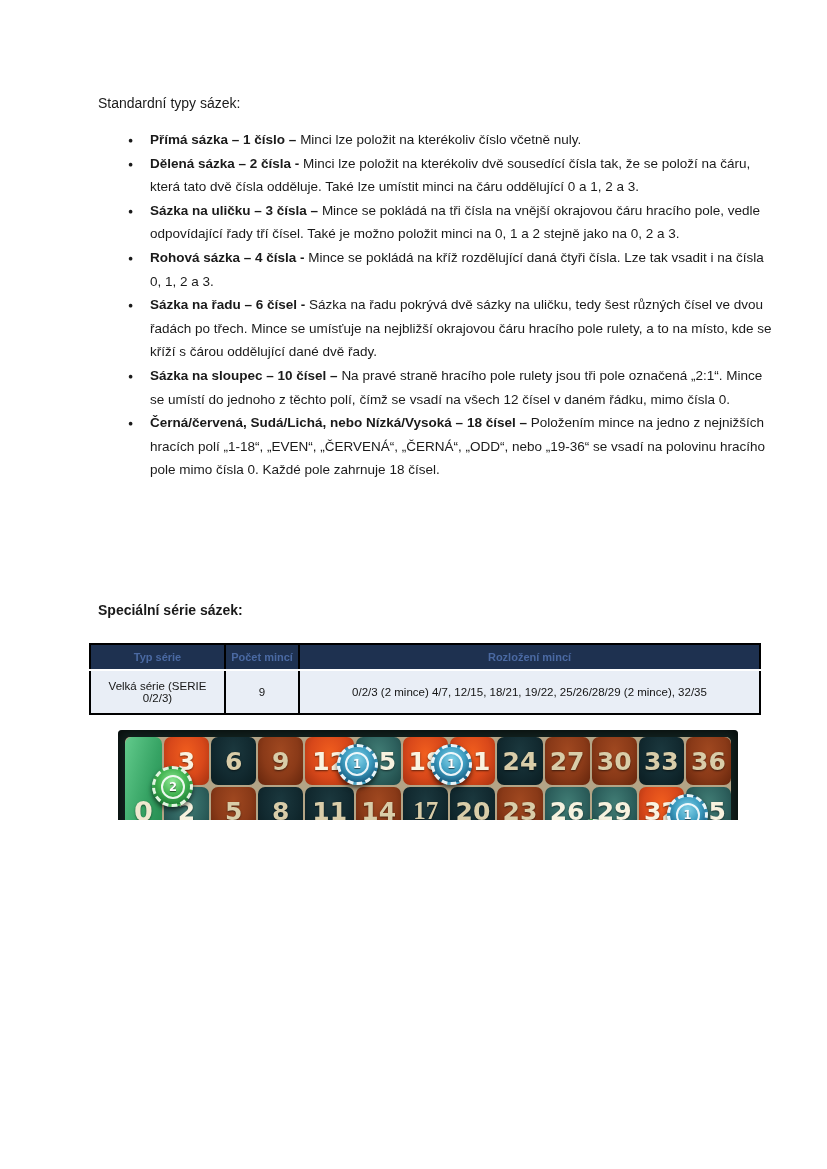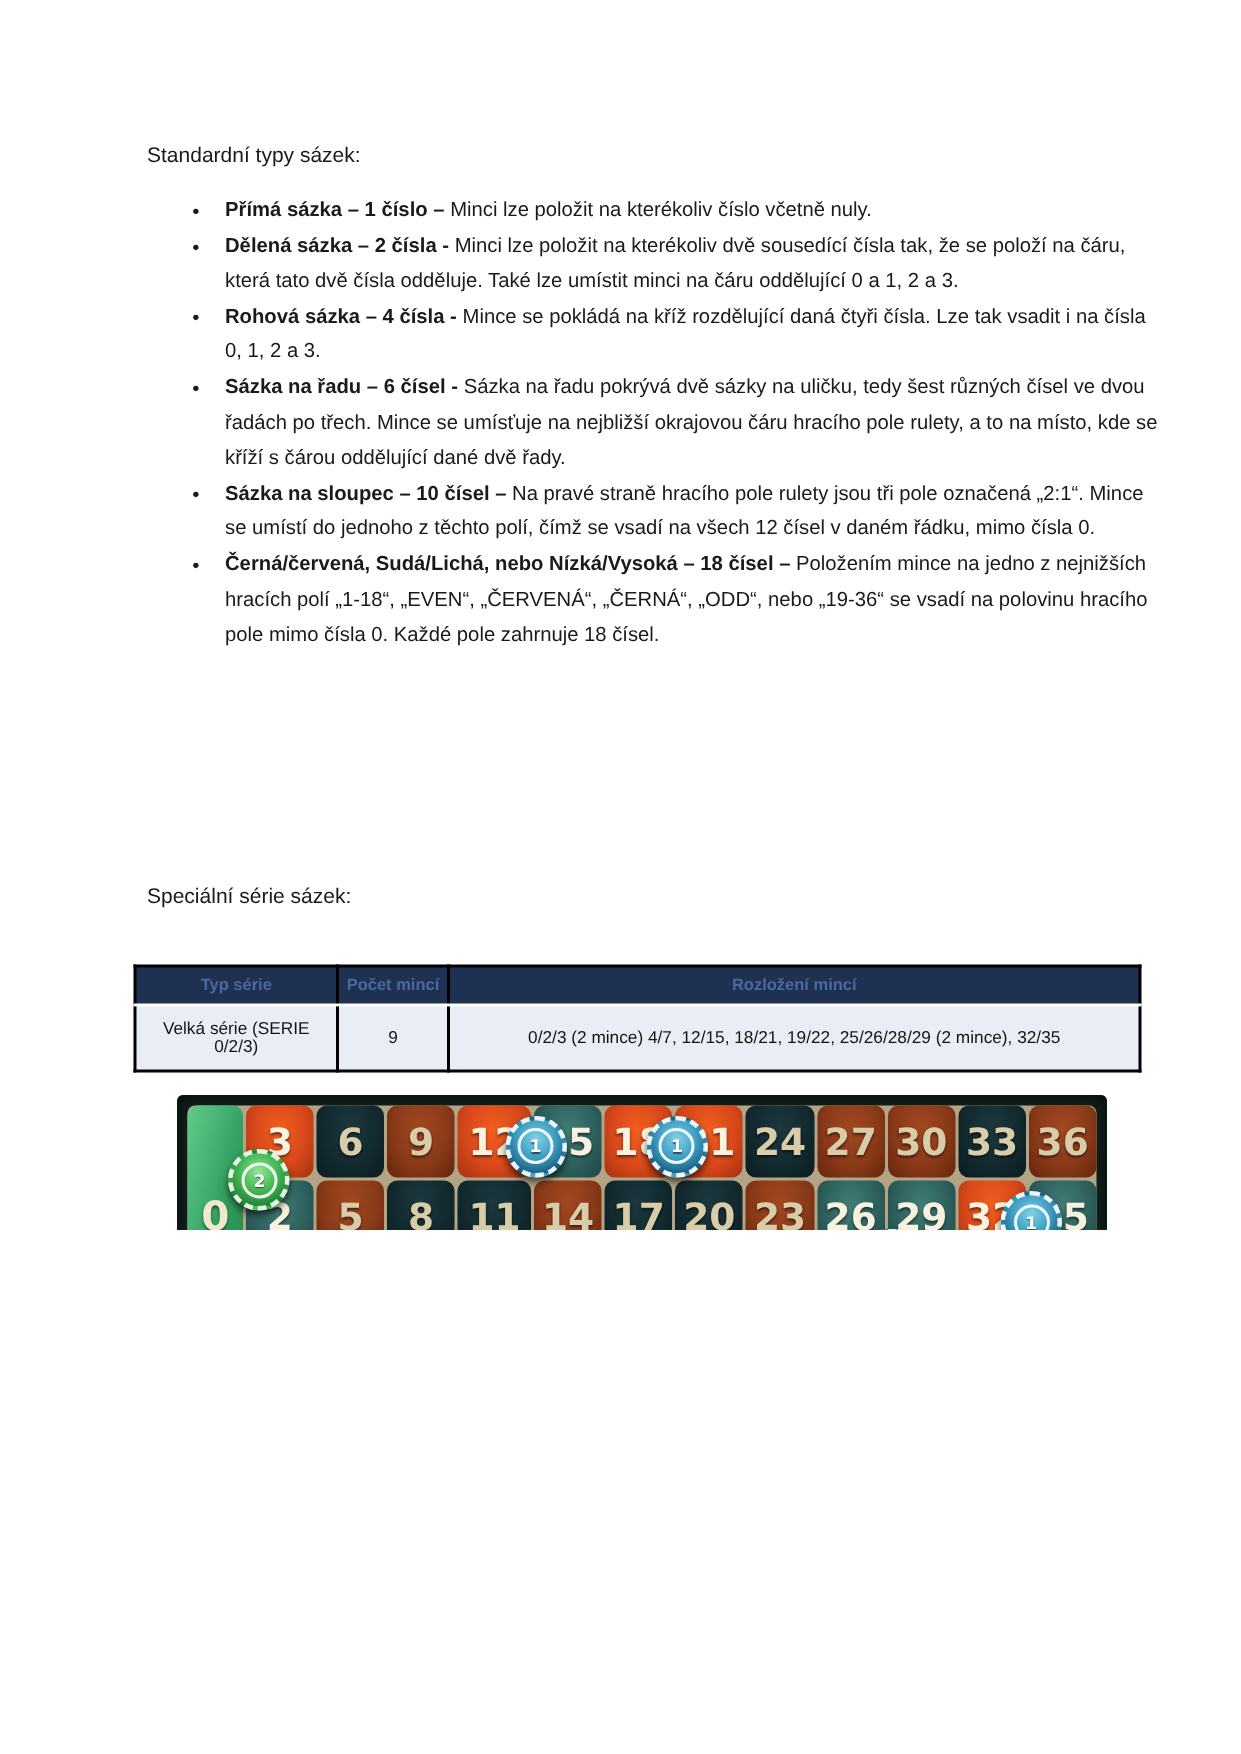--- a/index.html
+++ b/index.html
@@ -13,21 +13,21 @@
   .bullets {
     position:absolute; left:127px; top:128px; width:645px;
     list-style:none; margin:0; padding:0;
     font-size:13.5px; line-height:23.6px;
   }
   .bullet-item { position:relative; padding-left:23px; }
   .bullet-item::before {
     content:'●'; position:absolute; left:1px; top:1px; font-size:8.5px; color:#1a1a1a;
   }
   .special-heading {
-    position:absolute; left:98px; top:589px; font-size:14px; font-weight:normal;
+    position:absolute; left:98px; top:602px; font-size:14px; font-weight:bold;
   }
   table.series-table {
     position:absolute; left:89px; top:643px; width:670px;
     border-collapse:collapse; table-layout:fixed;
   }
   table.series-table th {
     background:#1e3150; color:#4a69a2; font-weight:bold; font-size:11px;
     padding:6px 4px; border:2px solid #000; border-bottom:2px solid #fefefe;
     text-align:center;
   }
@@ -93,20 +93,21 @@
 </head>
 <body>
 
 <div class="page">
 
   <div class="intro-heading">Standardní typy sázek:</div>
 
   <ul class="bullets" id="bullets">
       <li class="bullet-item"><b>Přímá sázka – 1 číslo –</b> <span>Minci lze položit na kterékoliv číslo včetně nuly.</span></li>
       <li class="bullet-item"><b>Dělená sázka – 2 čísla -</b> <span>Minci lze položit na kterékoliv dvě sousedící čísla tak, že se položí na čáru, která tato dvě čísla odděluje. Také lze umístit minci na čáru oddělující 0 a 1, 2 a 3.</span></li>
+      <li class="bullet-item"><b>Sázka na uličku – 3 čísla –</b> <span>Mince se pokládá na tři čísla na vnější okrajovou čáru hracího pole, vedle odpovídající řady tří čísel. Také je možno položit minci na 0, 1 a 2 stejně jako na 0, 2 a 3.</span></li>
       <li class="bullet-item"><b>Rohová sázka – 4 čísla -</b> <span>Mince se pokládá na kříž rozdělující daná čtyři čísla. Lze tak vsadit i na čísla 0, 1, 2 a 3.</span></li>
       <li class="bullet-item"><b>Sázka na řadu – 6 čísel -</b> <span>Sázka na řadu pokrývá dvě sázky na uličku, tedy šest různých čísel ve dvou řadách po třech. Mince se umísťuje na nejbližší okrajovou čáru hracího pole rulety, a to na místo, kde se kříží s čárou oddělující dané dvě řady.</span></li>
       <li class="bullet-item"><b>Sázka na sloupec – 10 čísel –</b> <span>Na pravé straně hracího pole rulety jsou tři pole označená „2:1“. Mince se umístí do jednoho z těchto polí, čímž se vsadí na všech 12 čísel v daném řádku, mimo čísla 0.</span></li>
       <li class="bullet-item"><b>Černá/červená, Sudá/Lichá, nebo Nízká/Vysoká – 18 čísel –</b> <span>Položením mince na jedno z nejnižších hracích polí „1-18“, „EVEN“, „ČERVENÁ“, „ČERNÁ“, „ODD“, nebo „19-36“ se vsadí na polovinu hracího pole mimo čísla 0. Každé pole zahrnuje 18 čísel.</span></li>
     </ul>
 
   <div class="special-heading">Speciální série sázek:</div>
 
   <table class="series-table">
     <colgroup id="cols">
@@ -143,21 +144,21 @@
         <div class="cell dark" style="grid-row:1;grid-column:9;">24</div>
         <div class="cell red" style="grid-row:1;grid-column:10;">27</div>
         <div class="cell red" style="grid-row:1;grid-column:11;">30</div>
         <div class="cell dark" style="grid-row:1;grid-column:12;">33</div>
         <div class="cell red" style="grid-row:1;grid-column:13;">36</div>
         <div class="cell dark hl" style="grid-row:2;grid-column:2;">2</div>
         <div class="cell red" style="grid-row:2;grid-column:3;">5</div>
         <div class="cell dark" style="grid-row:2;grid-column:4;">8</div>
         <div class="cell dark" style="grid-row:2;grid-column:5;">11</div>
         <div class="cell red" style="grid-row:2;grid-column:6;">14</div>
-        <div class="cell dark" style="grid-row:2;grid-column:7;">17</div>
+        <div class="cell dark" style="grid-row:2;grid-column:7;font-family:Liberation Serif, serif;">17</div>
         <div class="cell dark" style="grid-row:2;grid-column:8;">20</div>
         <div class="cell red" style="grid-row:2;grid-column:9;">23</div>
         <div class="cell dark hl" style="grid-row:2;grid-column:10;">26</div>
         <div class="cell dark hl" style="grid-row:2;grid-column:11;">29</div>
         <div class="cell red hl" style="grid-row:2;grid-column:12;">32</div>
         <div class="cell dark hl" style="grid-row:2;grid-column:13;">35</div>
         <div class="cell red" style="grid-row:3;grid-column:2;">1</div>
         <div class="cell dark hl" style="grid-row:3;grid-column:3;">4</div>
         <div class="cell red hl" style="grid-row:3;grid-column:4;">7</div>
         <div class="cell dark" style="grid-row:3;grid-column:5;padding-left:14px;">10</div>

